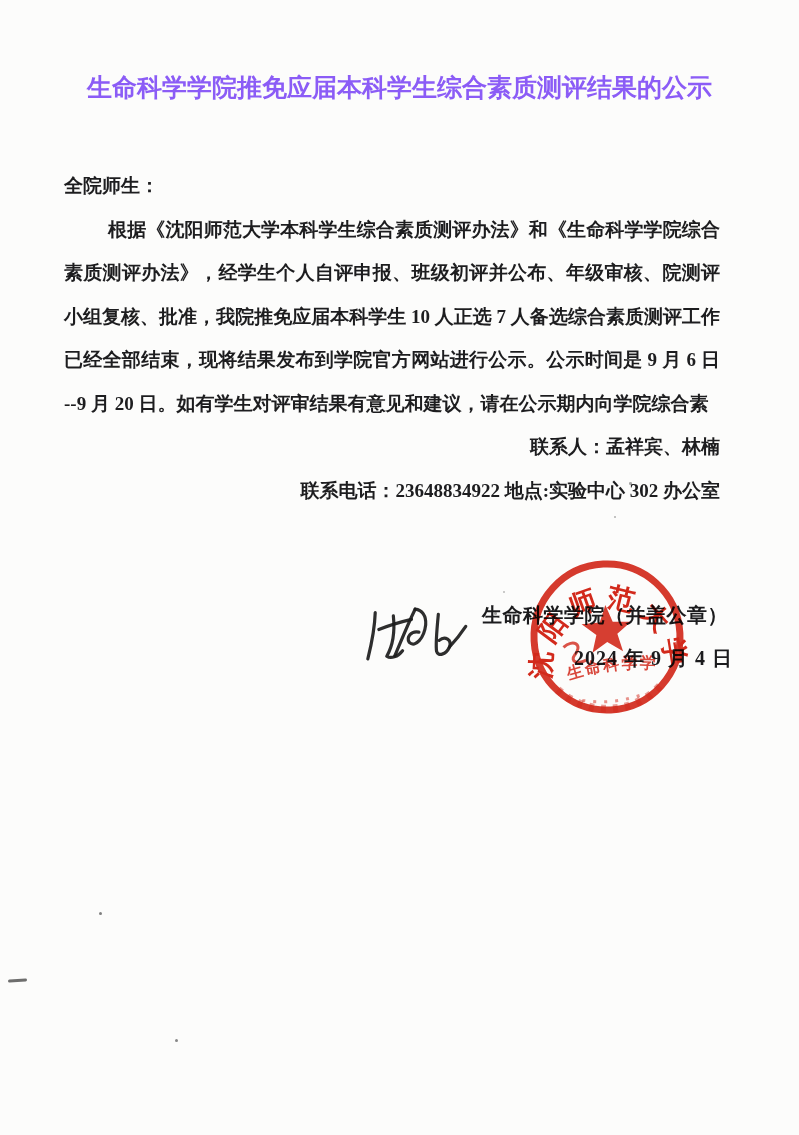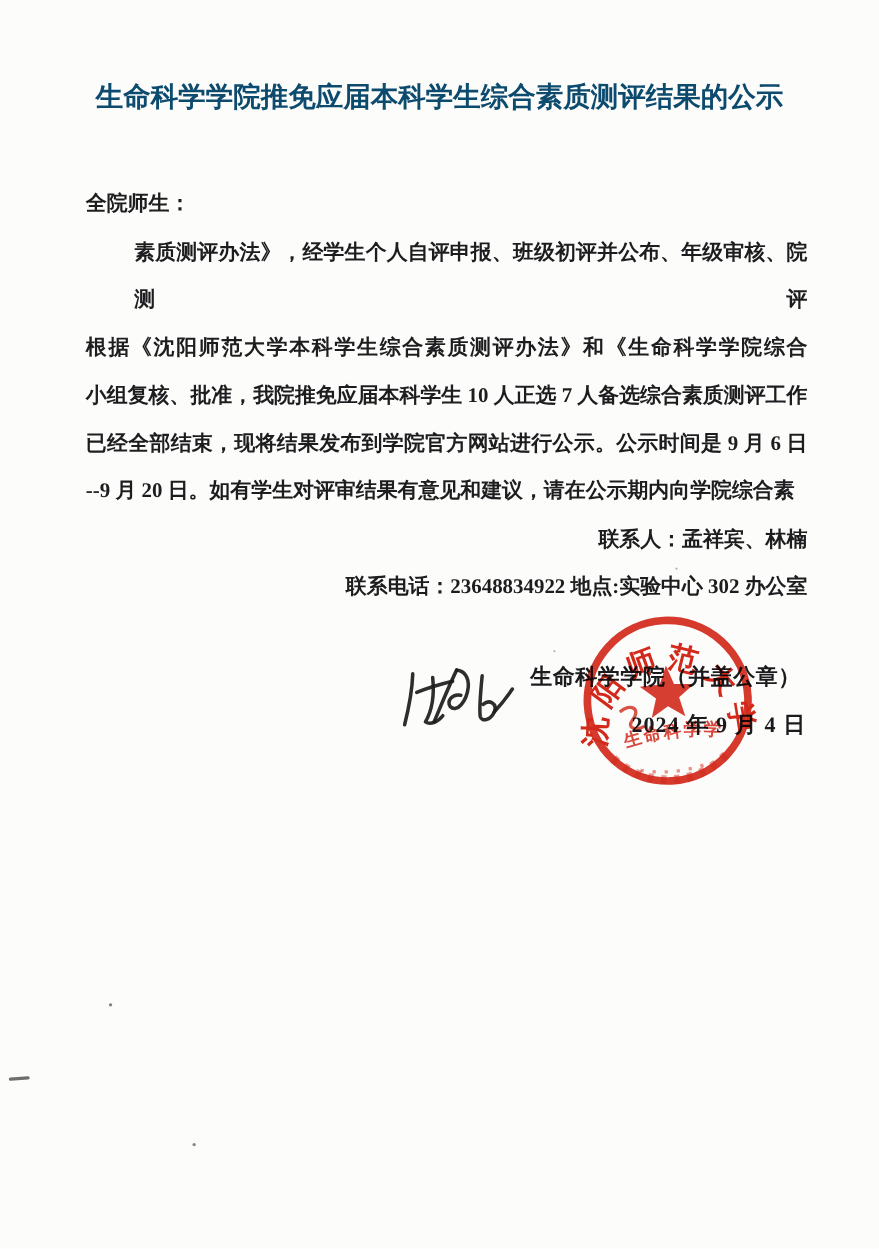--- a/index.html
+++ b/index.html
@@ -19,26 +19,26 @@
   }
   
   .doc-title{
     position:absolute;
     left:0;top:71px;width:799px;
     text-align:center;
     font-family:"Liberation Sans", sans-serif;
     font-weight:bold;
     font-size:25px;
     letter-spacing:0px;
-    color:#0c4a6e;
+    color:#8b5cf6;
   }
   
   .doc-body{
     position:absolute;
-    left:78px;top:164px;width:656px;
+    left:64px;top:164px;width:656px;
     font-size:19px;
     font-weight:bold;
     line-height:43.5px;
     color:var(--ink);
   }
   .salutation{ text-align:left; }
   .para .line{
     text-align:justify;
     text-align-last:justify;
   }
@@ -104,22 +104,22 @@
 </head>
 <body>
 
 <div class="page">
 
   <h1 class="doc-title">生命科学学院推免应届本科学生综合素质测评结果的公示</h1>
 
   <div class="doc-body">
     <div class="salutation">全院师生：</div>
     <div class="para">
+        <div class="line">根据《沈阳师范大学本科学生综合素质测评办法》和《生命科学学院综合</div>
         <div class="line">素质测评办法》，经学生个人自评申报、班级初评并公布、年级审核、院测评</div>
-        <div class="line">根据《沈阳师范大学本科学生综合素质测评办法》和《生命科学学院综合</div>
         <div class="line">小组复核、批准，我院推免应届本科学生 10 人正选 7 人备选综合素质测评工作</div>
         <div class="line">已经全部结束，现将结果发布到学院官方网站进行公示。公示时间是 9 月 6 日</div>
         <div class="line">--9 月 20 日。如有学生对评审结果有意见和建议，请在公示期内向学院综合素</div>
       </div>
     <div class="contact-line">联系人：孟祥宾、林楠</div>
     <div class="contact-line">联系电话：23648834922 地点:实验中心 302 办公室</div>
   </div>
 
   <svg class="signature-svg" width="130" height="72" viewBox="0 0 130 72">
     <path class="sig-stroke" d="M20,13 C19,28 15,45 11,59"></path>

